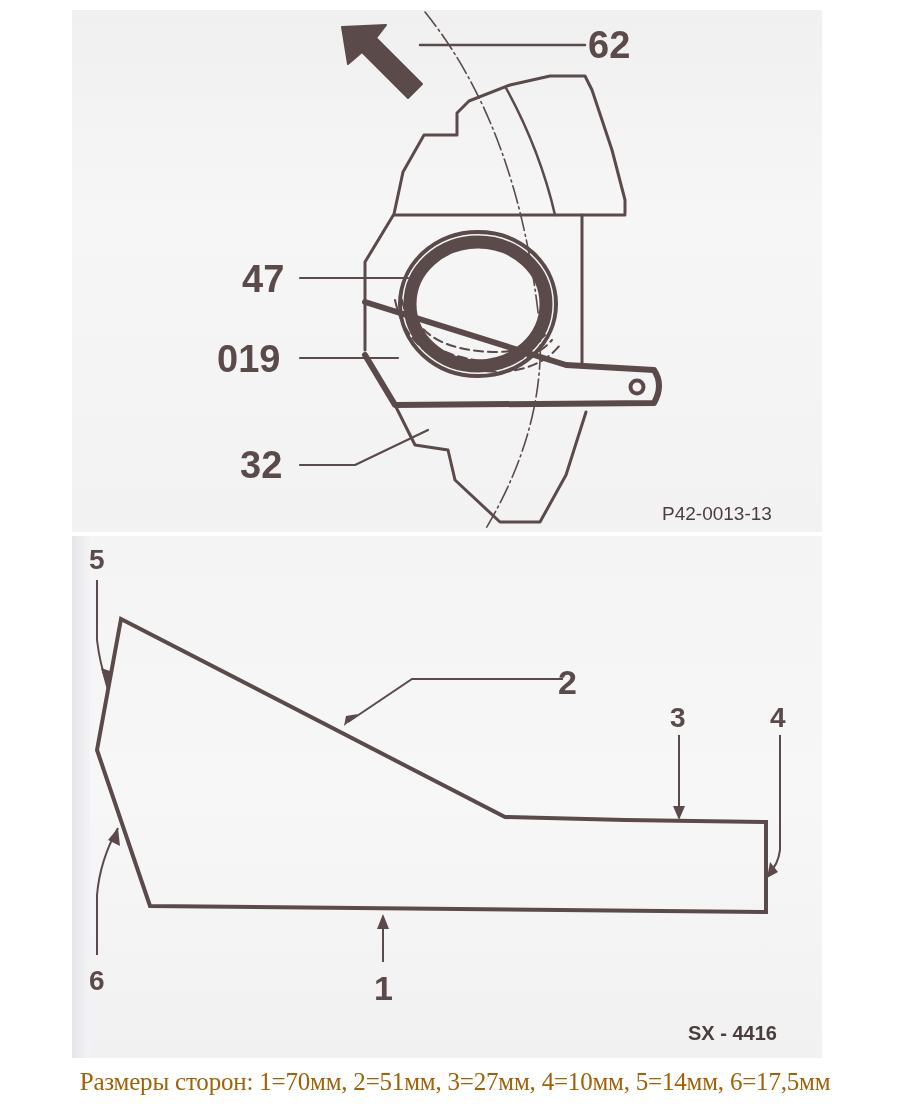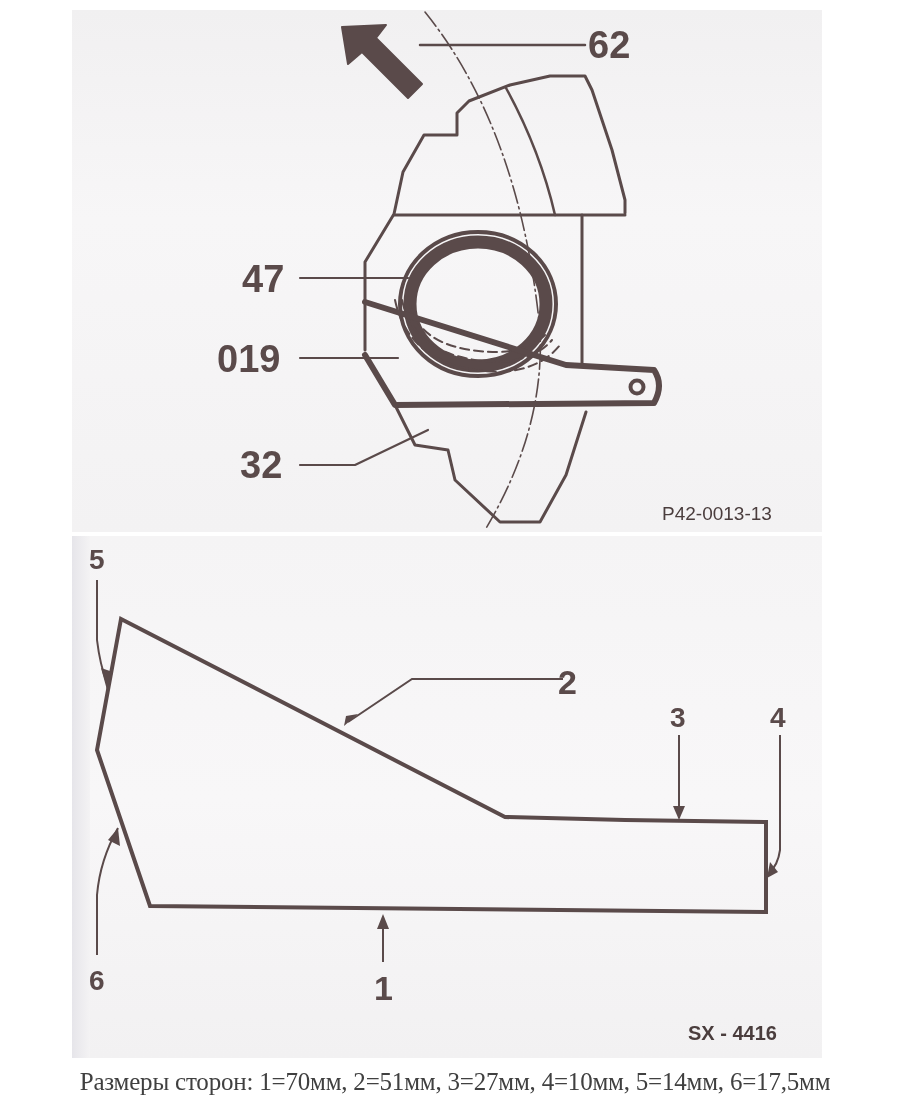--- a/index.html
+++ b/index.html
@@ -4,21 +4,21 @@
 <style>
   html, body { margin: 0; padding: 0; background: #ffffff; }
   body { width: 910px; height: 1107px; position: relative; overflow: hidden; }
   .panel { position: absolute; left: 72px; width: 750px; background: #f4f3f4; }
   .panel-top { top: 10px; height: 522px; background: linear-gradient(180deg,#f1f0f1 0%,#f7f6f7 40%,#f3f2f3 100%); }
   .panel-bottom { top: 536px; height: 522px; background: linear-gradient(180deg,#f5f4f5 0%,#f8f7f8 50%,#f2f1f2 100%); }
   .panel-bottom::before { content:""; position:absolute; left:0; top:0; width:18px; height:100%; background:linear-gradient(90deg,#e6e5ea,#f4f3f4); }
   svg { position: absolute; left: 0; top: 0; }
   .caption {
     position: absolute; left: 0; top: 1068px; width: 910px; text-align: center;
-    font-family: "Liberation Serif", "DejaVu Serif", serif; font-size: 25px; color: #404040;
+    font-family: "Liberation Serif", "DejaVu Serif", serif; font-size: 25px; color: #a16207;
     letter-spacing: -0.2px;
   }
   .lbl { font-family: "Liberation Sans", "DejaVu Sans", sans-serif; font-weight: bold; fill: #5a4a4a; }
   .code { font-family: "Liberation Sans", "DejaVu Sans", sans-serif; fill: #4a3d3d; }
 </style>
 </head>
 <body>
 
 <div class="panel panel-top"></div>
 

